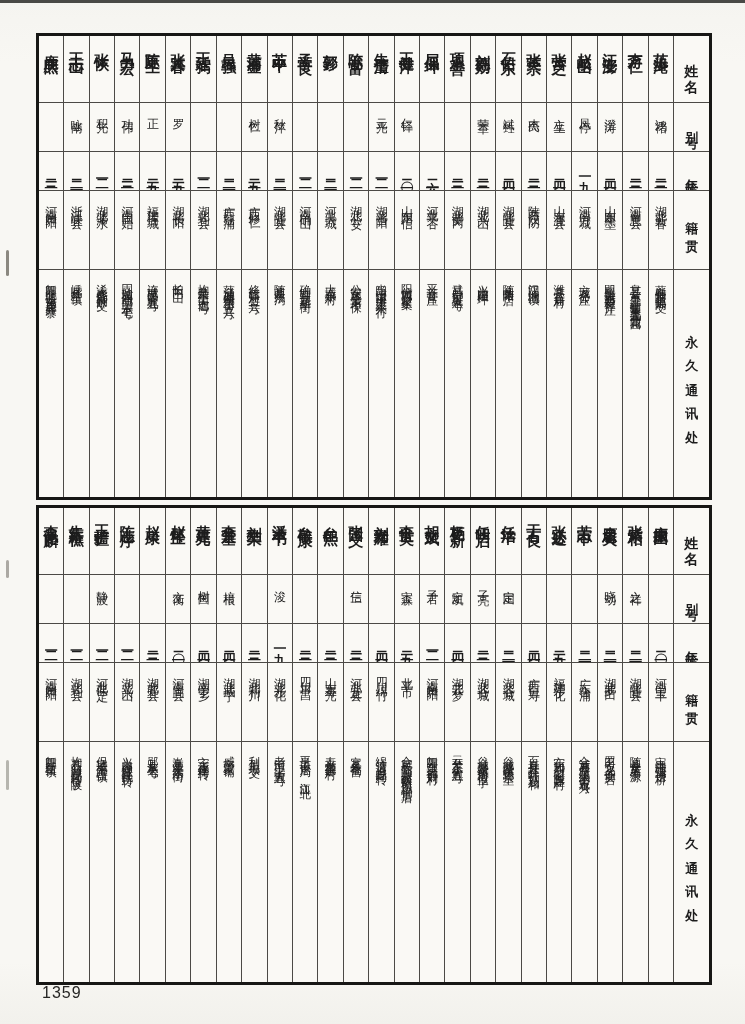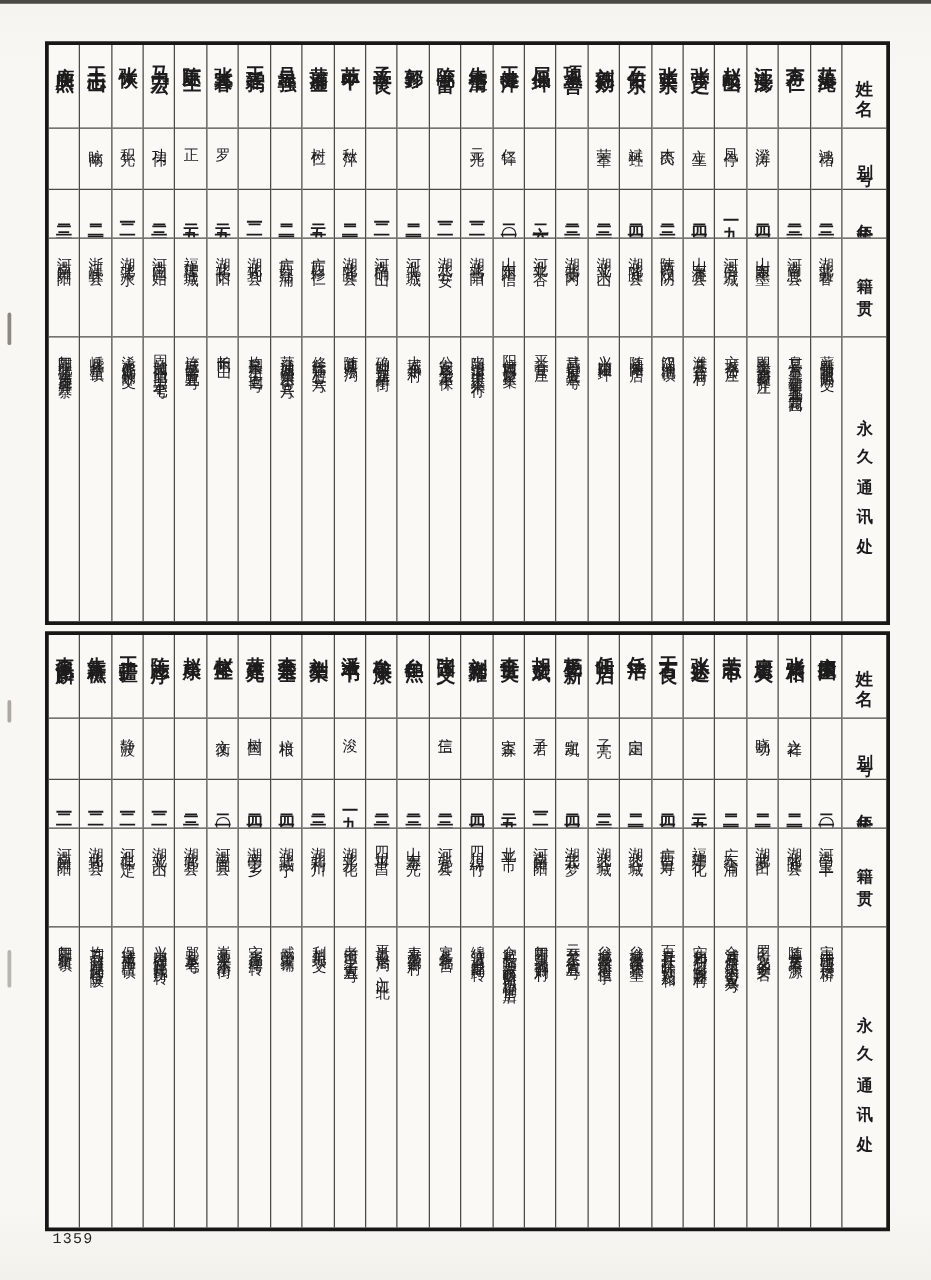--- a/index.html
+++ b/index.html
@@ -58,21 +58,21 @@
   .headercol .vtext{font-weight:700;}
   .headercol .c-name .vtext  {font-size:14px;letter-spacing:16px;}
   .headercol .c-alias .vtext {font-size:13px;letter-spacing:6px;}
   .headercol .c-age .vtext   {font-size:13px;letter-spacing:2px;}
   .headercol .c-origin .vtext{font-size:13px;letter-spacing:18px;}
   .headercol .c-addr .vtext  {font-size:13px;letter-spacing:24px;}
   .headercol .cell{align-items:center;padding-top:0;}
 
   .page-number{
     position:absolute;left:42px;top:984px;
-    font-family:Liberation Mono, monospace;font-size:12px;color:#262624;letter-spacing:1px;
+    font-family:Liberation Sans, sans-serif;font-size:16px;color:#262624;letter-spacing:1px;
   }
 </style>
 </head>
 <body>
 
 <div class="page">
   <div class="edge-top"></div>
   <div class="crease c1"></div>
   <div class="crease c2"></div>
   <div class="crease c3"></div>

